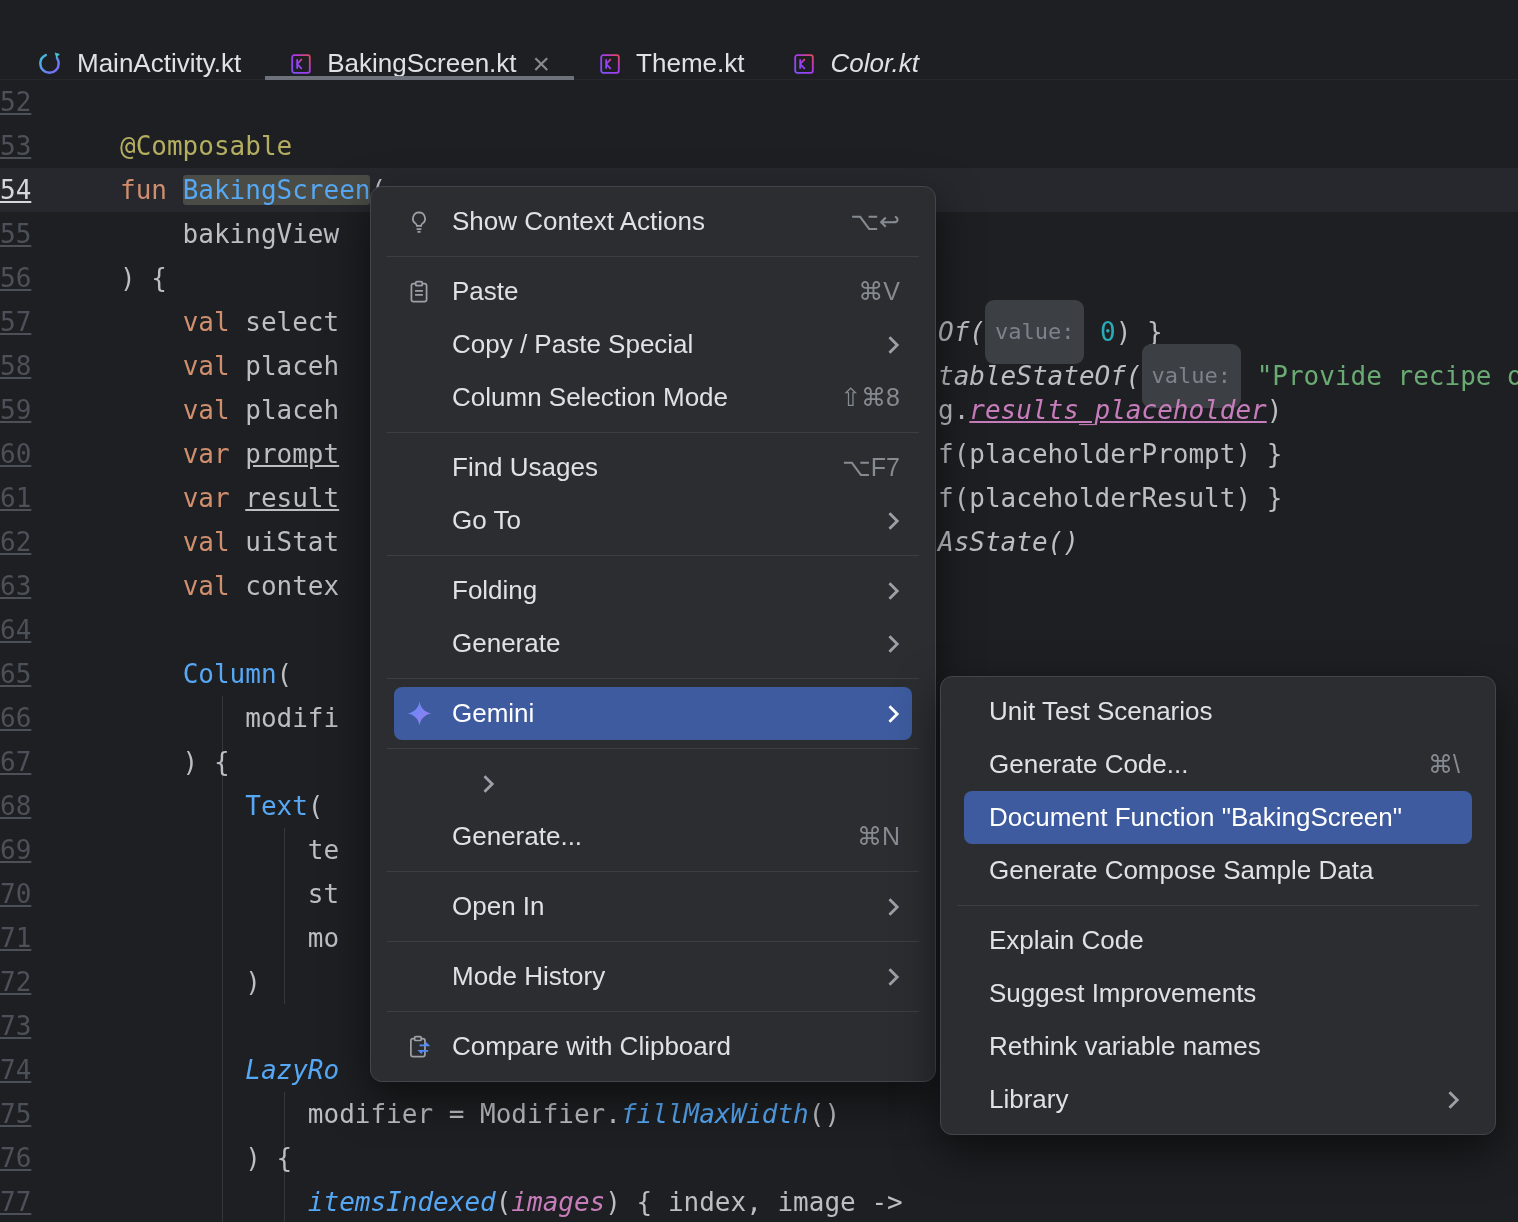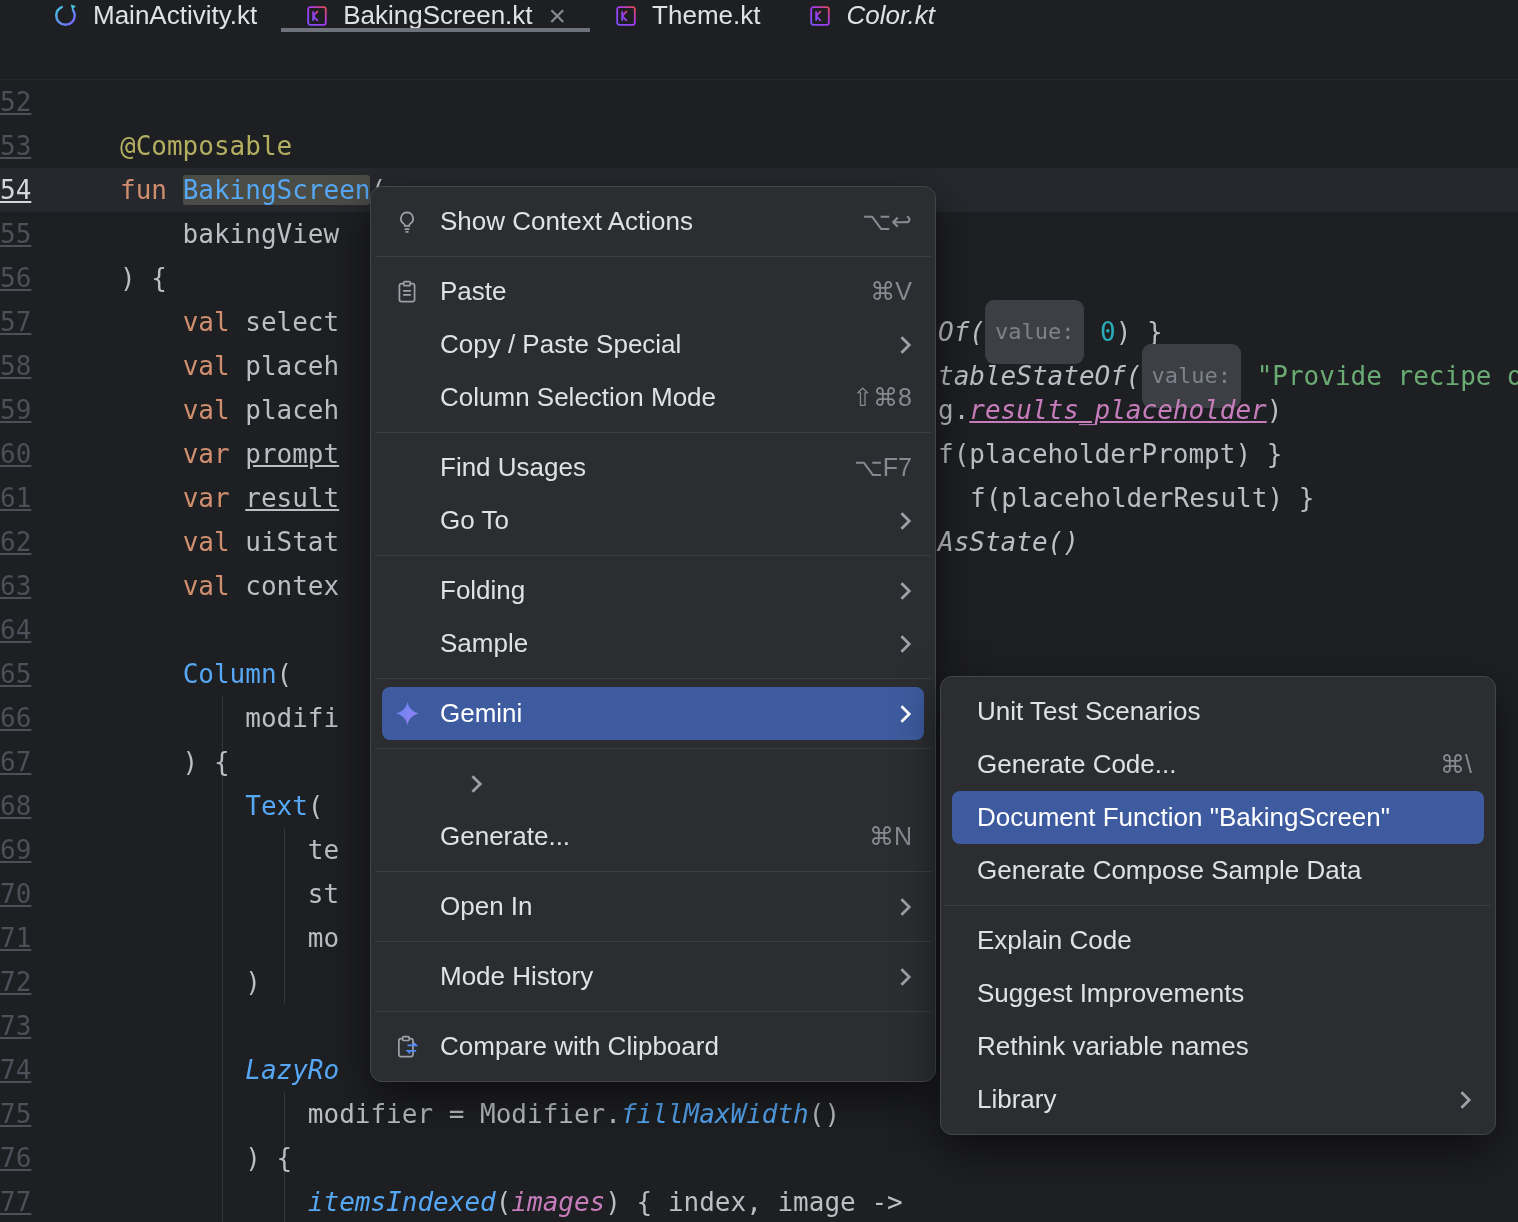--- a/index.html
+++ b/index.html
@@ -10,22 +10,22 @@
     --c-annotation:#B3AE60; --c-string:#6AAB73; --c-number:#2AACB8;
     --c-property:#C77DBB; --c-inlay_bg:#3C3F44; --c-inlay_text:#7E828B;
     --c-word_highlight:#4A4C45; --c-tab_underline:#6E727A;
   }
   *{box-sizing:border-box}
   body{margin:0;background:#111;}
   .stage{position:relative;width:1518px;height:1222px;overflow:hidden;
          background:var(--c-editor_bg);font-family:"Liberation Sans",sans-serif;}
 
   
-  .tabbar{position:absolute;top:0;left:0;right:0;height:80px;display:flex;align-items:flex-start;
-          padding-left:28px;background:var(--c-editor_bg);border-bottom:1px solid #26282d;}
+  .tabbar{position:absolute;top:0;left:0;right:0;height:80px;display:flex;align-items:flex-end;
+          padding-left:12px;background:var(--c-editor_bg);border-bottom:1px solid #26282d;}
   .tab{display:flex;align-items:center;gap:14px;padding:0 24px;position:relative;
        color:var(--c-text);font-size:26px;}
   .tab.active::after{content:"";position:absolute;left:0;right:0;bottom:-1px;height:4px;
        background:var(--c-tab_underline);}
   .tab-label.italic{font-style:italic}
   .tab-close{color:#868a91;font-size:30px;line-height:1;margin-left:2px;}
 
   
   .editor{position:absolute;top:80px;left:0;right:0;bottom:0;
           font-family:"DejaVu Sans Mono","Liberation Mono",monospace;
@@ -44,21 +44,21 @@
   .s-propu{color:var(--c-property);font-style:italic;text-decoration:underline}
   .s-it{font-style:italic} .s-fnit{color:var(--c-function);font-style:italic}
   .s-und{text-decoration:underline}
   .s-hl{background:var(--c-word_highlight);border-radius:3px;}
   .inlay{display:inline-block;background:var(--c-inlay_bg);color:var(--c-inlay_text);
          border-radius:9px;padding:16px 10px;font-size:22px;line-height:32px;
          vertical-align:2px;}
 
   
   .menu{position:absolute;background:var(--c-menu_bg);border:1px solid var(--c-menu_border);
-        border-radius:12px;padding:8px 4px;box-shadow:0 16px 44px rgba(0,0,0,.55);}
+        border-radius:12px;padding:8px 16px;box-shadow:0 16px 44px rgba(0,0,0,.55);}
   #context-menu{left:370px;top:186px;width:566px;z-index:20;}
   #gemini-submenu{left:940px;top:676px;width:556px;z-index:21;}
   .menu-item{height:53px;display:flex;align-items:center;margin:0 7px;padding:0 12px;
              border-radius:8px;color:var(--c-text);font-size:26px;}
   .menu-item.sel{background:var(--c-selection);color:#fff;}
   .mi-icon{width:46px;display:flex;align-items:center;flex:0 0 46px;}
   .menu.plain .menu-item{padding-left:25px;}
   .mi-label{flex:1;white-space:nowrap;}
   .mi-shortcut{color:var(--c-shortcut);font-size:25px;margin-left:30px;white-space:nowrap;}
   .mi-chev{margin-left:30px;display:flex;color:#9DA0A8;}
@@ -141,21 +141,21 @@
       <div class="guide" style="left: 284px; top: 1012px; height: 132px;"></div>
       <div class="code-row"><span class="gutter">52</span><span class="code-text"></span></div>
       <div class="code-row"><span class="gutter">53</span><span class="code-text"><span class="s-ann">@Composable</span></span></div>
       <div class="code-row caret"><span class="gutter">54</span><span class="code-text"><span class="s-kw">fun </span><span class="s-fn s-hl">BakingScreen</span><span>(</span></span></div>
       <div class="code-row"><span class="gutter">55</span><span class="code-text"><span>    bakingView</span></span></div>
       <div class="code-row"><span class="gutter">56</span><span class="code-text"><span>) {</span></span></div>
       <div class="code-row"><span class="gutter">57</span><span class="code-text"><span>    </span><span class="s-kw">val </span><span>select</span></span><span class="code-right" style="left: 938px;"><span class="s-it">Of(</span><span class="inlay">value:</span><span> </span><span class="s-num">0</span><span>) }</span></span></div>
       <div class="code-row"><span class="gutter">58</span><span class="code-text"><span>    </span><span class="s-kw">val </span><span>placeh</span></span><span class="code-right" style="left: 938px;"><span class="s-it">tableStateOf(</span><span class="inlay">value:</span><span> </span><span class="s-str">"Provide recipe of</span></span></div>
       <div class="code-row"><span class="gutter">59</span><span class="code-text"><span>    </span><span class="s-kw">val </span><span>placeh</span></span><span class="code-right" style="left: 938px;"><span>g.</span><span class="s-propu">results_placeholder</span><span>)</span></span></div>
       <div class="code-row"><span class="gutter">60</span><span class="code-text"><span>    </span><span class="s-kw">var </span><span class="s-und">prompt</span></span><span class="code-right" style="left: 938px;"><span>f(placeholderPrompt) }</span></span></div>
-      <div class="code-row"><span class="gutter">61</span><span class="code-text"><span>    </span><span class="s-kw">var </span><span class="s-und">result</span></span><span class="code-right" style="left: 938px; margin-left: 32px;"><span>f(placeholderResult) }</span></span></div>
+      <div class="code-row"><span class="gutter">61</span><span class="code-text"><span>    </span><span class="s-kw">var </span><span class="s-und">result</span></span><span class="code-right" style="left: 938px;"><span>f(placeholderResult) }</span></span></div>
       <div class="code-row"><span class="gutter">62</span><span class="code-text"><span>    </span><span class="s-kw">val </span><span>uiStat</span></span><span class="code-right" style="left: 938px;"><span class="s-it">AsState()</span></span></div>
       <div class="code-row"><span class="gutter">63</span><span class="code-text"><span>    </span><span class="s-kw">val </span><span>contex</span></span></div>
       <div class="code-row"><span class="gutter">64</span><span class="code-text"></span></div>
       <div class="code-row"><span class="gutter">65</span><span class="code-text"><span>    </span><span class="s-cfn">Column</span><span>(</span></span></div>
       <div class="code-row"><span class="gutter">66</span><span class="code-text"><span>        modifi</span></span></div>
       <div class="code-row"><span class="gutter">67</span><span class="code-text"><span>    ) {</span></span></div>
       <div class="code-row"><span class="gutter">68</span><span class="code-text"><span>        </span><span class="s-cfn">Text</span><span>(</span></span></div>
       <div class="code-row"><span class="gutter">69</span><span class="code-text"><span>            te</span></span></div>
       <div class="code-row"><span class="gutter">70</span><span class="code-text"><span>            st</span></span></div>
       <div class="code-row"><span class="gutter">71</span><span class="code-text"><span>            mo</span></span></div>
@@ -226,21 +226,21 @@
         <span class="mi-label">Folding</span>
         <span class="mi-chev">
           <svg width="13" height="20" viewBox="0 0 8 12" fill="none">
             <path d="M1.5 1.2L6.3 6l-4.8 10.8" stroke="currentColor" stroke-width="0"></path>
             <path d="M1.5 1.2L6.3 6l-4.8 4.8" stroke="currentColor" stroke-width="1.7"></path>
           </svg>
         </span>
       </div>
       <div class="menu-item">
         <span class="mi-icon"></span>
-        <span class="mi-label">Sample</span>
+        <span class="mi-label">Generate</span>
         <span class="mi-chev">
           <svg width="13" height="20" viewBox="0 0 8 12" fill="none">
             <path d="M1.5 1.2L6.3 6l-4.8 10.8" stroke="currentColor" stroke-width="0"></path>
             <path d="M1.5 1.2L6.3 6l-4.8 4.8" stroke="currentColor" stroke-width="1.7"></path>
           </svg>
         </span>
       </div>
       <div class="menu-sep"></div>
       <div class="menu-item sel">
         <span class="mi-icon">

